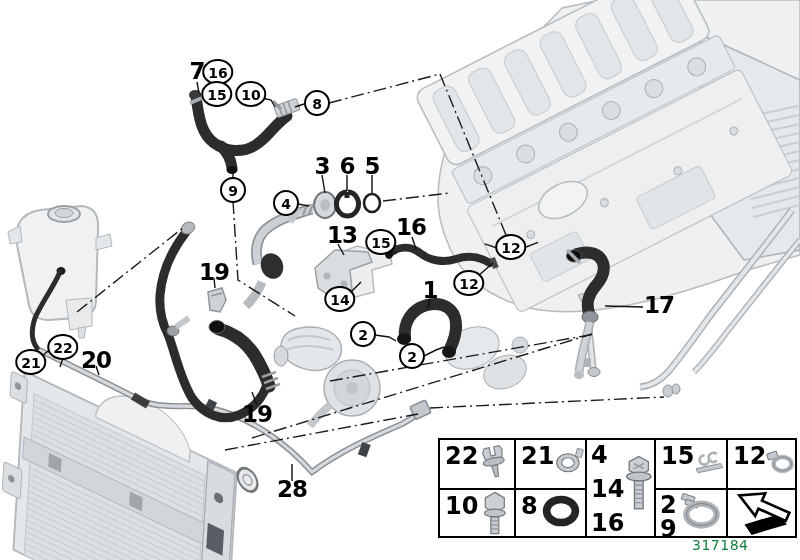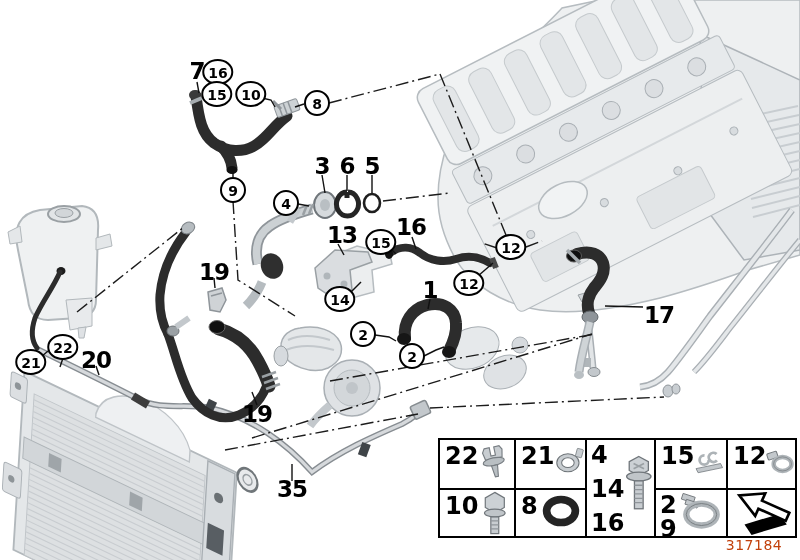--- a/index.html
+++ b/index.html
@@ -13,22 +13,22 @@
       border-radius:50%;height:20px;min-width:14px;padding:2px 4px 0;box-sizing:content-box;
       display:flex;align-items:center;justify-content:center;}
   .legend{position:absolute;left:438px;top:438px;width:359px;height:100px;
       border:2px solid #000;box-sizing:border-box;background:#fff;z-index:6;}
   .legend .vline{position:absolute;top:0;bottom:0;width:2px;background:#000;}
   .legend .hline{position:absolute;height:2px;background:#000;}
   .cell{position:absolute;display:flex;align-items:flex-start;}
   .num{font-size:24px;font-weight:bold;line-height:1;padding:4px 0 0 5px;color:#000;}
   .numcol{display:flex;flex-direction:column;justify-content:space-between;height:92px;padding:3px 0 2px 4px;}
   .numcol .num{padding:0;}
-  .docnum{position:absolute;left:712px;top:537px;width:84px;text-align:center;
-      font-size:14px;color:#c2410c;letter-spacing:.5px;z-index:6;}
+  .docnum{position:absolute;left:692px;top:537px;width:84px;text-align:left;
+      font-size:14px;color:#15803d;letter-spacing:.5px;z-index:6;}
 </style>
 </head>
 <body>
 
 <svg id="art" width="800" height="560" viewBox="0 0 800 560">
 
   <g>
     <path d="M438,198 C438,162 452,120 478,92 C505,62 540,32 562,8 L600,0 L800,0 L800,255 L748,270
              C720,280 690,290 660,298 C620,308 575,315 540,310 C505,305 470,285 455,258
              C444,238 438,220 438,198 Z" fill="#eef0f1" stroke="#b6bcc0" stroke-width="1.5"></path>
@@ -307,22 +307,22 @@
 <div class="co circle" style="left:469px;top:283px">12</div>
 <div class="co circle" style="left:340px;top:299px">14</div>
 <div class="co plain" style="left:430px;top:290px">1</div>
 <div class="co circle" style="left:363px;top:334px">2</div>
 <div class="co circle" style="left:412px;top:356px">2</div>
 <div class="co plain" style="left:214px;top:272px">19</div>
 <div class="co circle" style="left:63px;top:347px">22</div>
 <div class="co circle" style="left:31px;top:362px">21</div>
 <div class="co plain" style="left:96px;top:360px">20</div>
 <div class="co plain" style="left:257px;top:414px">19</div>
-<div class="co plain" style="left:292px;top:489px">35</div>
-<div class="co plain" style="left:659px;top:315px">17</div>
+<div class="co plain" style="left:292px;top:489px">28</div>
+<div class="co plain" style="left:659px;top:305px">17</div>
 
 <div class="legend">
   <div class="vline" style="left:74px"></div>
   <div class="vline" style="left:145px"></div>
   <div class="vline" style="left:214px"></div>
   <div class="vline" style="left:286px"></div>
   <div class="hline" style="left:0;width:145px;top:48px"></div>
   <div class="hline" style="left:214px;width:141px;top:48px"></div>
 
   <div class="cell" style="left:0;top:0;width:72px;height:48px">

